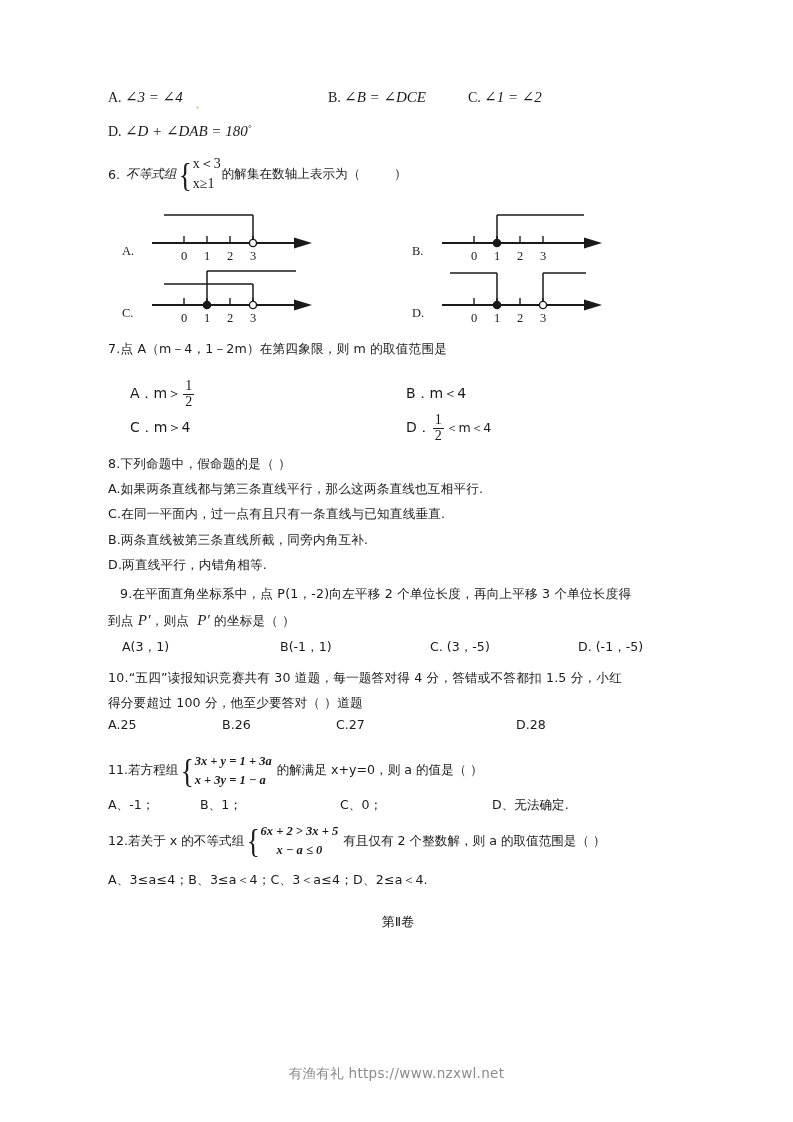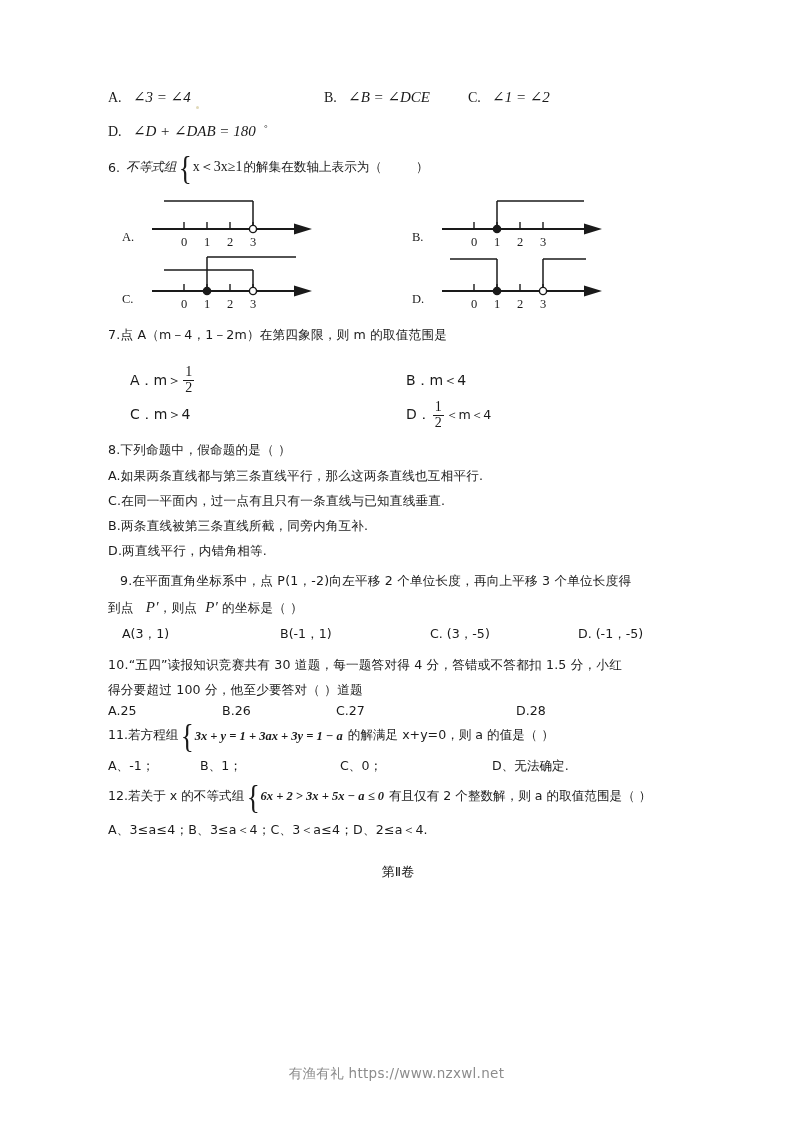--- a/index.html
+++ b/index.html
@@ -33,21 +33,20 @@
     letter-spacing: 0.2px;
   }
   .cjk {
     font-family: "DejaVu Sans", "Liberation Sans", sans-serif;
     font-size: 12.6px;
   }
   .math {
     font-family: "Liberation Serif", "DejaVu Serif", serif;
     font-style: italic;
     font-size: 15px;
-    margin-left: 8px;
   }
   .mathup {
     font-family: "Liberation Serif", "DejaVu Serif", serif;
     font-size: 14px;
   }
   .sp { display: inline-block; font-style: italic; }
 
   
   .q5-opts {
     display: flex;
@@ -76,20 +75,21 @@
   }
   .brace {
     font-size: 34px;
     line-height: 0.8;
     font-family: "Liberation Serif", "DejaVu Serif", serif;
     transform: scaleX(0.8);
     margin-right: -1px;
   }
   .sys-rows {
     display: flex;
+    flex-direction: column;
     justify-content: center;
     font-size: 12.5px;
     line-height: 1.45;
   }
   .sys-rows > div { white-space: nowrap; }
 
   
   .numline-grid {
     margin: 4px 0 10px 0;
   }
@@ -372,21 +372,21 @@
 
     <div class="q cjk stmt" style="margin-top:10px">10.“五四”读报知识竞赛共有 30 道题，每一题答对得 4 分，答错或不答都扣 1.5 分，小红</div>
     <div class="q cjk stmt">得分要超过 100 分，他至少要答对（    ）道题</div>
     <div class="opts4">
       <div class="cjk" style="width:114px">A.25</div>
       <div class="cjk" style="width:114px">B.26</div>
       <div class="cjk" style="width:180px">C.27</div>
       <div class="cjk">D.28</div>
     </div>
 
-    <div class="q6-line" style="margin-top:4px">
+    <div class="q6-line" style="margin-top:20px">
       <span class="cjk">11.若方程组</span>
       <span class="brace-sys">
         <span class="brace">{</span>
         <span class="sys-rows">
           <div class="sys-bold">3x + y = 1 + 3a</div>
           <div class="sys-bold">x + 3y = 1 − a</div>
         </span>
       </span>
       <span class="cjk" style="margin-left:4px">的解满足 x+y=0，则 a 的值是（      ）</span>
     </div>

